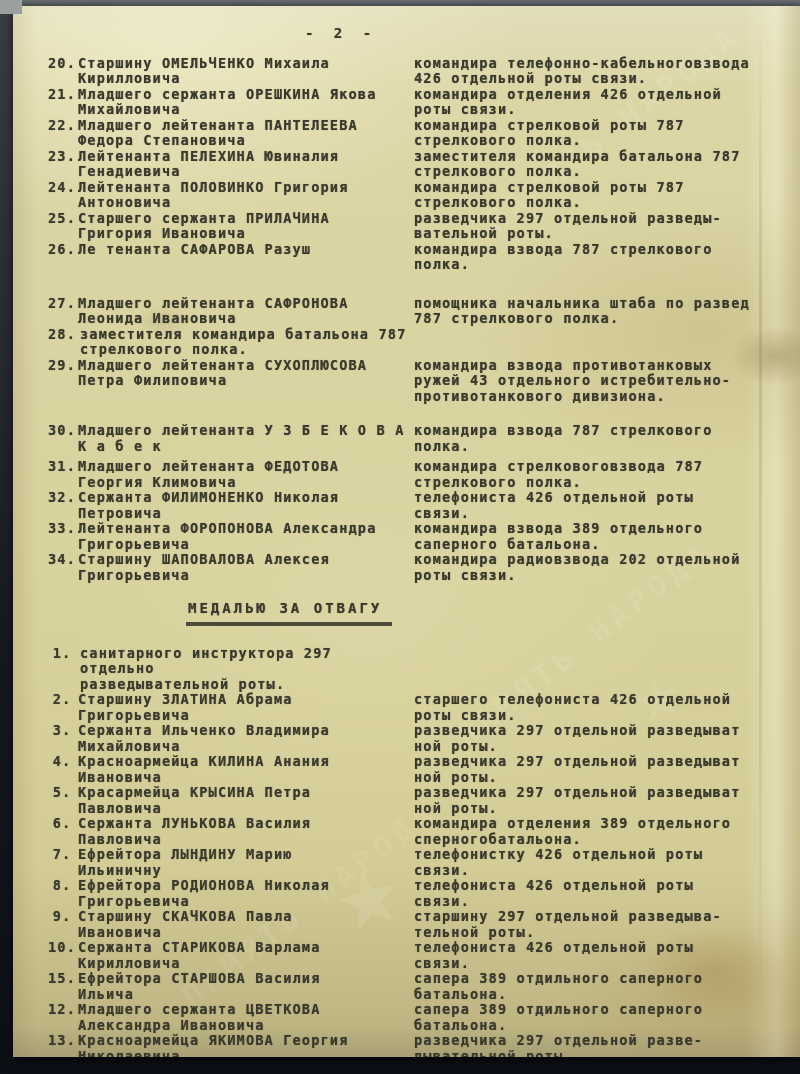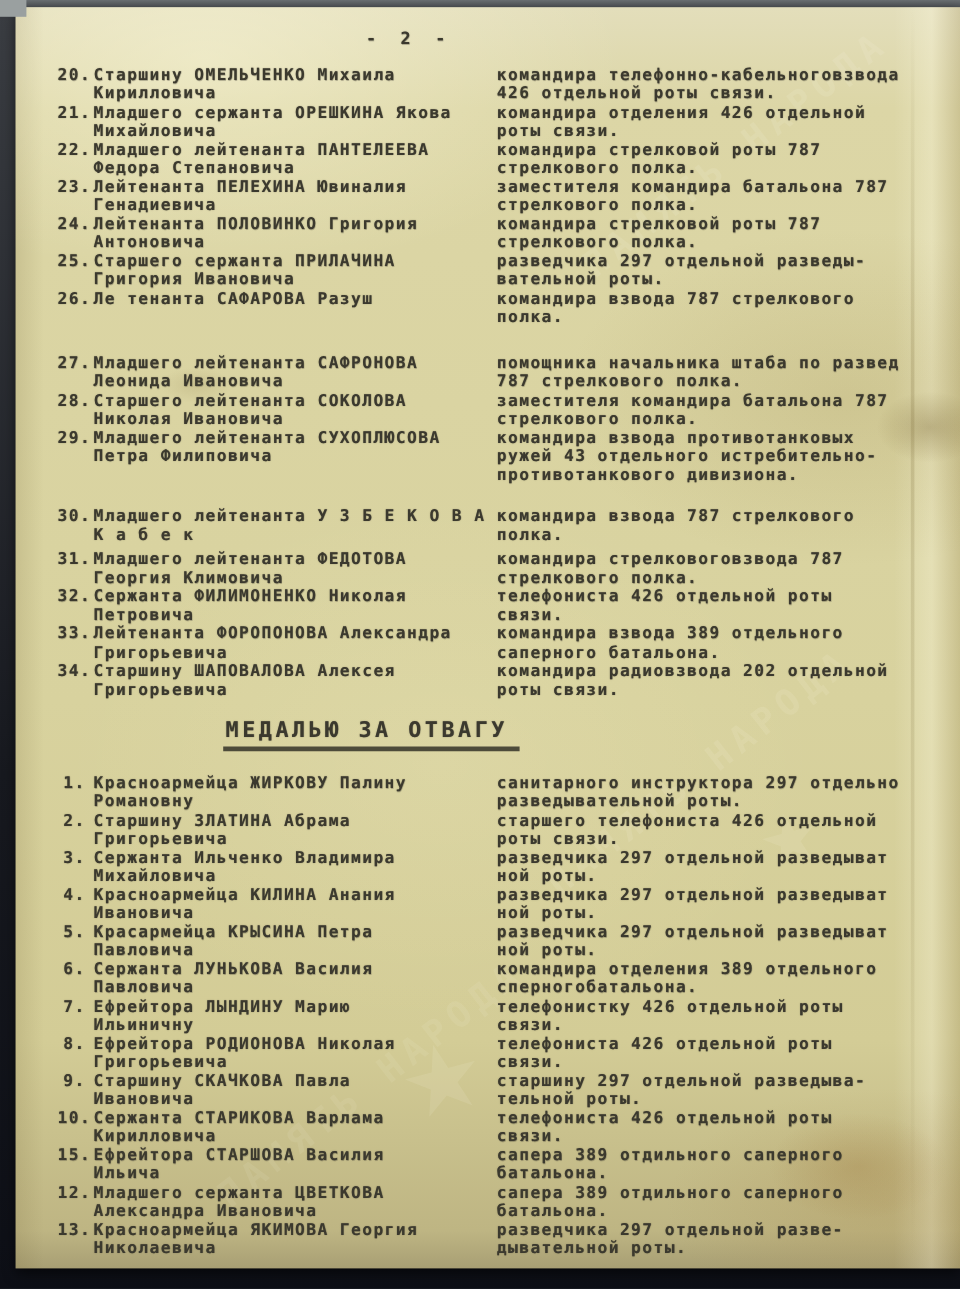--- a/index.html
+++ b/index.html
@@ -89,21 +89,21 @@
   #list-1 .entry:nth-child(11) { margin-top: 19px; }   
   #list-1 .entry:nth-child(12) { margin-top: 5px; }   
   .section-header {
     margin: 18px 0 20px 140px;
   }
   .section-header .title {
     display: inline-block;
     padding: 0 10px 5px 2px;
     border-bottom: 4px solid rgba(52,50,40,0.85);
     letter-spacing: 3px;
-    font-size: 18px;
+    font-size: 14px;
   }
   
   .watermark {
     position: absolute;
     color: #fffdf0;
     opacity: 0.10;
     font-size: 30px;
     font-weight: bold;
     letter-spacing: 6px;
     white-space: pre;
@@ -216,22 +216,20 @@
   <div class="entry">
     <span class="num">27.</span>
     <span class="recipient">Младшего лейтенанта САФРОНОВА
 Леонида Ивановича</span>
     <span class="position">помощника начальника штаба по развед
 787 стрелкового полка.</span>
   </div>
 
   <div class="entry">
     <span class="num">28.</span>
-    <span class="recipient">Старшего лейтенанта СОКОЛОВА
-Николая Ивановича</span>
     <span class="position">заместителя командира батальона 787
 стрелкового полка.</span>
   </div>
 
   <div class="entry">
     <span class="num">29.</span>
     <span class="recipient">Младшего лейтенанта СУХОПЛЮСОВА
 Петра Филиповича</span>
     <span class="position">командира взвода противотанковых
 ружей 43 отдельного истребительно-
@@ -279,22 +277,20 @@
   </div>
 </div>
 
       <div class="section-header">
         <span class="title">МЕДАЛЬЮ ЗА ОТВАГУ</span>
       </div>
 
       <div id="list-2">
   <div class="entry">
     <span class="num">1.</span>
-    <span class="recipient">Красноармейца ЖИРКОВУ Палину
-Романовну</span>
     <span class="position">санитарного инструктора 297 отдельно
 разведывательной роты.</span>
   </div>
 
   <div class="entry">
     <span class="num">2.</span>
     <span class="recipient">Старшину ЗЛАТИНА Абрама
 Григорьевича</span>
     <span class="position">старшего телефониста 426 отдельной
 роты связи.</span>

